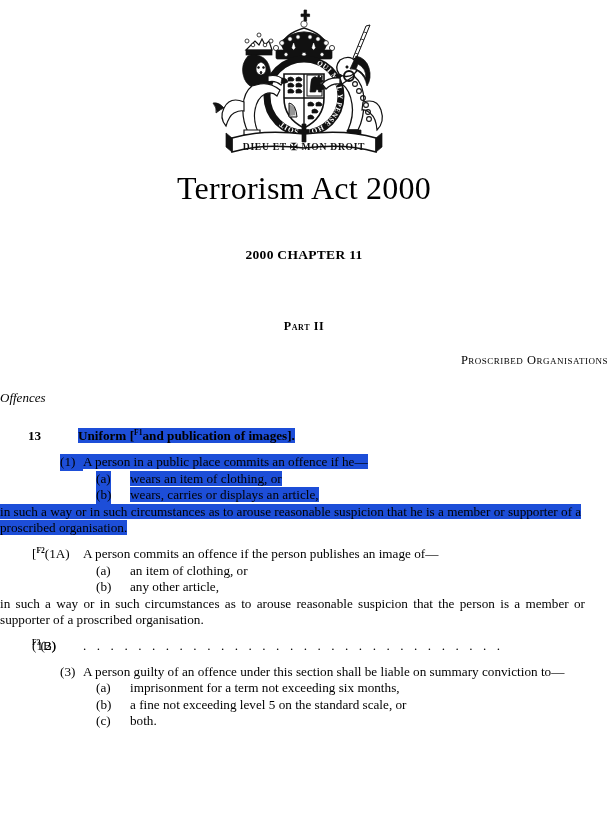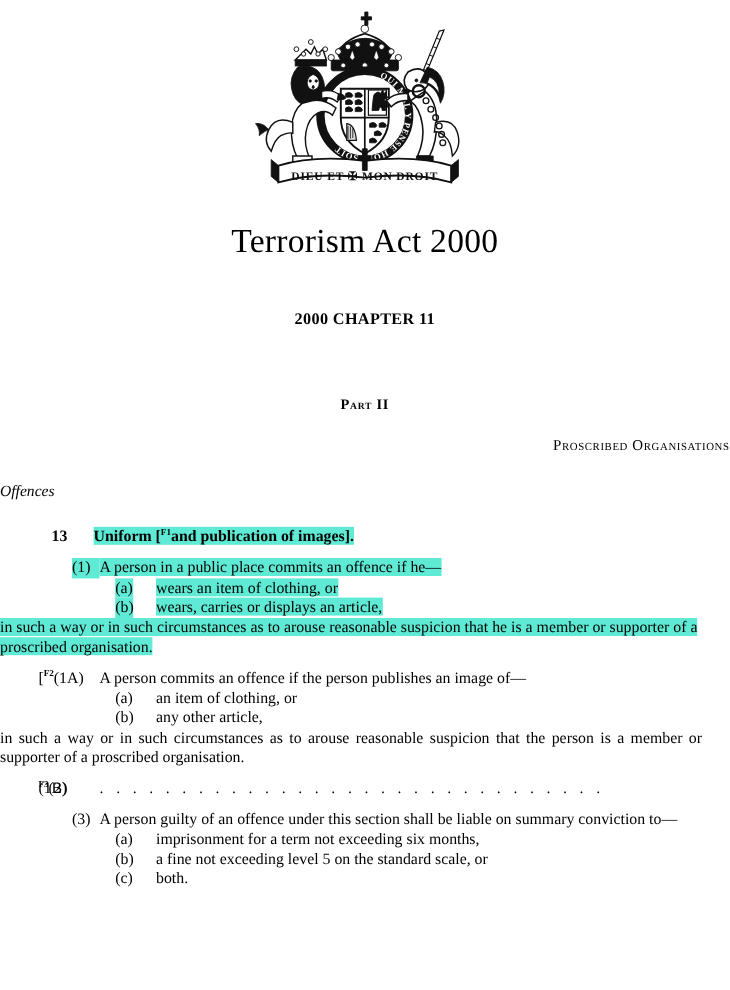--- a/index.html
+++ b/index.html
@@ -21,23 +21,23 @@
     width: 100%;
     display: flex;
     justify-content: center;
     padding-top: 4px;
   }
   .crest { display: block; }
 
   
   .act-title {
     text-align: center;
-    font-size: 28px;
+    font-size: 32px;
     font-weight: normal;
-    margin: 20px 0 0 0;
+    margin: 4px 0 0 0;
     letter-spacing: 0.2px;
   }
   .chapter {
     text-align: center;
     font-size: 13.5px;
     font-weight: bold;
     margin-top: 40px;
     letter-spacing: 0.3px;
   }
   .part-heading {
@@ -63,31 +63,31 @@
     margin-top: 22px;
   }
 
   
   .body-block {
     margin-top: 22px;
     font-size: 13.2px;
     line-height: 16.6px;
   }
 
-  .hl { background: #5eead4; }
+  .hl { background: #1d4ed8; }
 
   
   .section-head {
     position: relative;
     padding-left: 78px;
     min-height: 17px;
   }
   .section-no {
     position: absolute;
-    left: 43px;
+    left: 28px;
     top: 0;
     font-weight: bold;
     font-size: 13.2px;
   }
   .section-title {
     font-weight: bold;
     font-size: 13.2px;
   }
 
   sup.fn {

